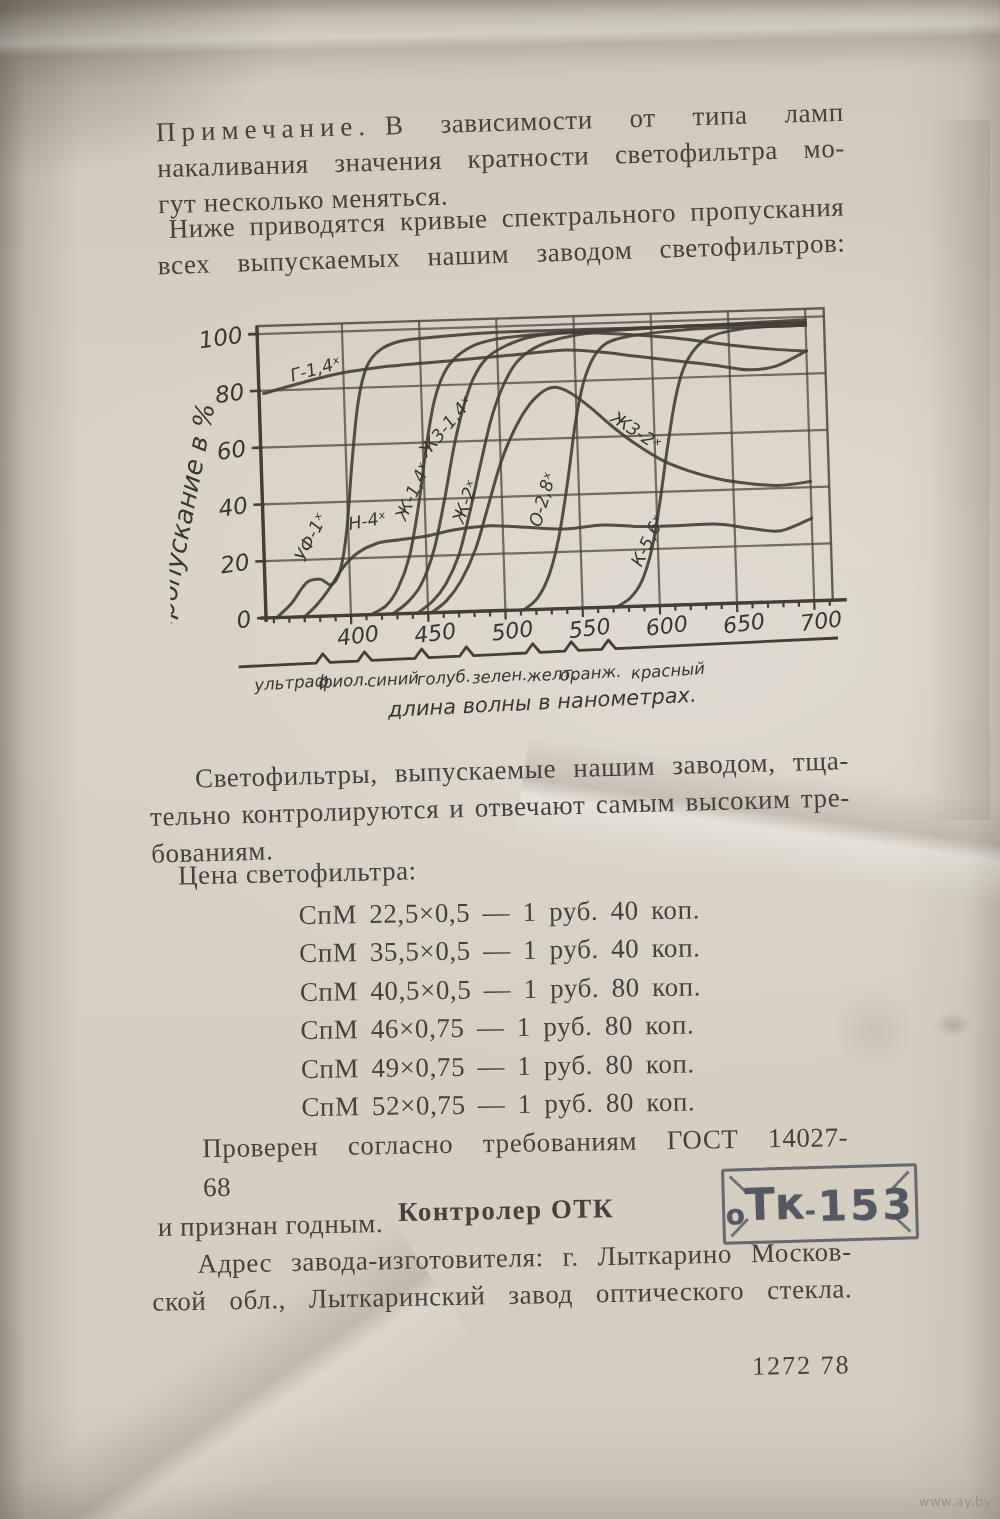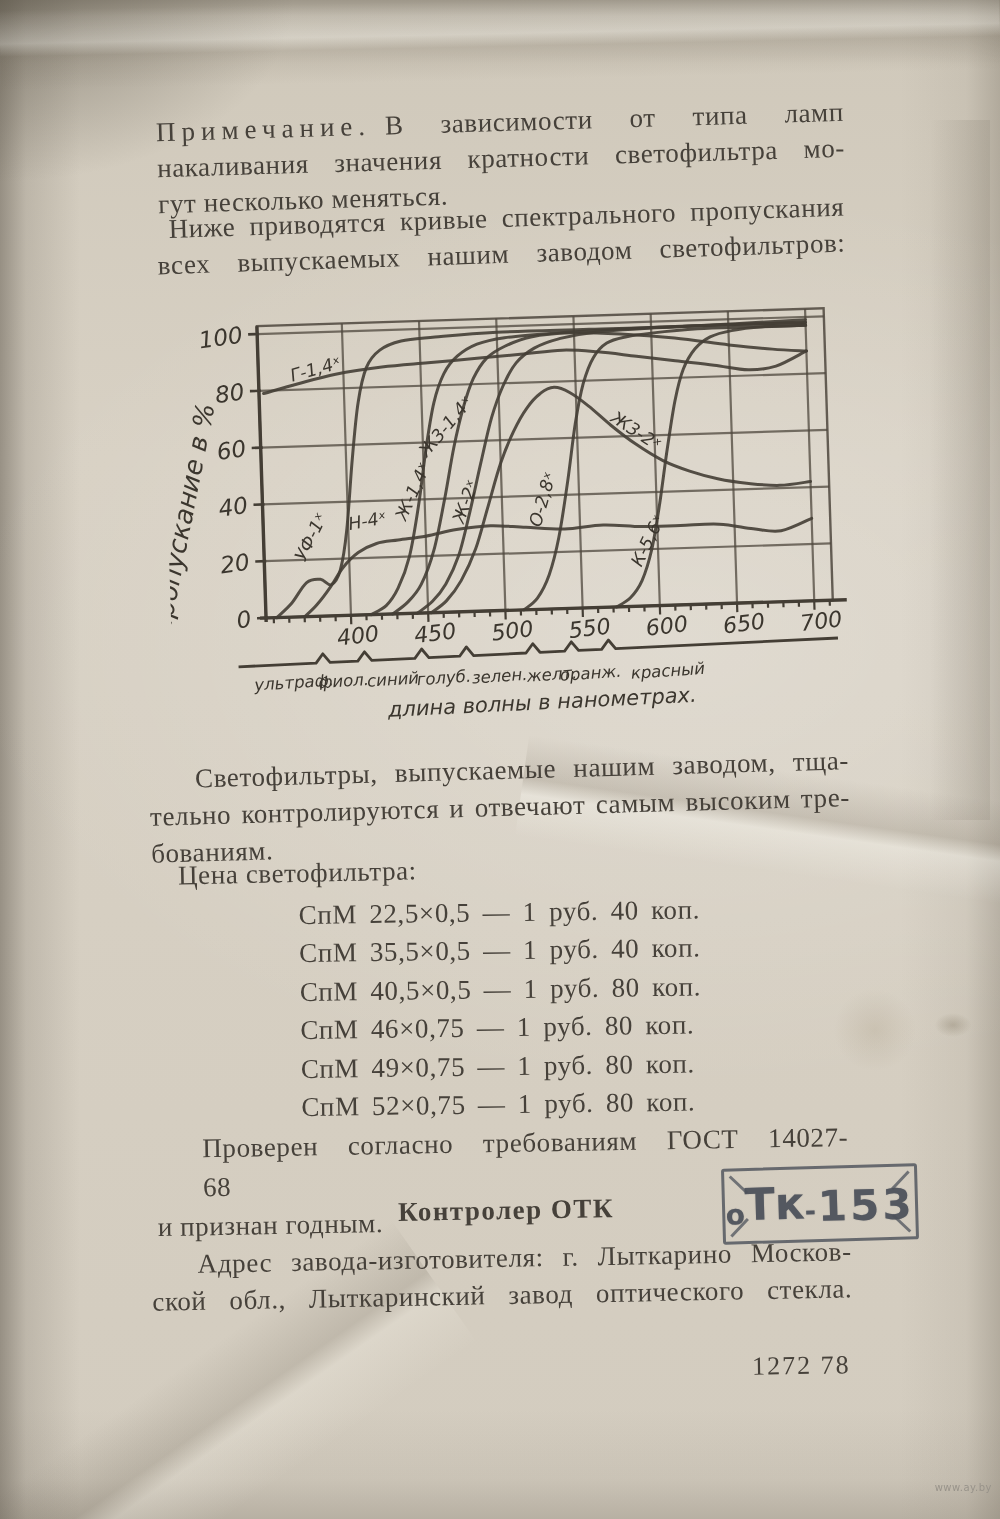--- a/index.html
+++ b/index.html
@@ -43,22 +43,22 @@
   .note{left:157px;top:104px;width:688px;transform:rotate(-1.7deg);}
   .intro{left:157px;top:200px;width:688px;transform:rotate(-1.9deg);}
   .quality{left:150px;top:752px;width:700px;transform:rotate(-1.6deg);line-height:37px;}
   .price-head{left:178px;top:853px;width:420px;transform:rotate(-1.2deg);}
   .price-list{left:300px;top:893px;width:430px;transform:rotate(-.8deg);line-height:38.4px;word-spacing:5px;}
   .inspection{left:157px;top:1124px;width:692px;transform:rotate(-1deg);line-height:39px;}
   .inspection .big-gaps{word-spacing:22px;}
   .controller{left:398px;top:1192px;font-weight:bold;letter-spacing:1.5px;transform:rotate(-1deg);}
   .address{left:152px;top:1240px;width:700px;transform:rotate(-1.1deg);line-height:37px;}
   .print-code{left:752px;top:1348px;font-size:26px;letter-spacing:2px;transform:rotate(-1deg);}
-  .watermark{position:absolute;right:8px;bottom:26px;font-family:"DejaVu Sans",sans-serif;
-    font-size:10px;color:#98938a;letter-spacing:.5px;}
+  .watermark{position:absolute;right:8px;bottom:10px;font-family:"DejaVu Sans",sans-serif;
+    font-size:13px;color:#98938a;letter-spacing:.5px;}
 
   .chart-wrap{position:absolute;left:168px;top:292px;width:700px;height:450px;transform:rotate(-1.8deg);}
   .chart-wrap svg{display:block;}
 
   .stamp{position:absolute;left:722px;top:1166px;width:196px;height:76px;transform:rotate(-1.6deg);
     border:3.5px solid rgba(78,83,92,.82);border-radius:3px;box-sizing:border-box;
     display:flex;align-items:center;justify-content:center;
     font-family:"DejaVu Sans",sans-serif;font-weight:bold;color:rgba(76,81,90,.88);
     text-shadow:0 0 1px rgba(76,81,90,.55);}
   .stamp .s1{font-size:28px;position:relative;top:8px;}

